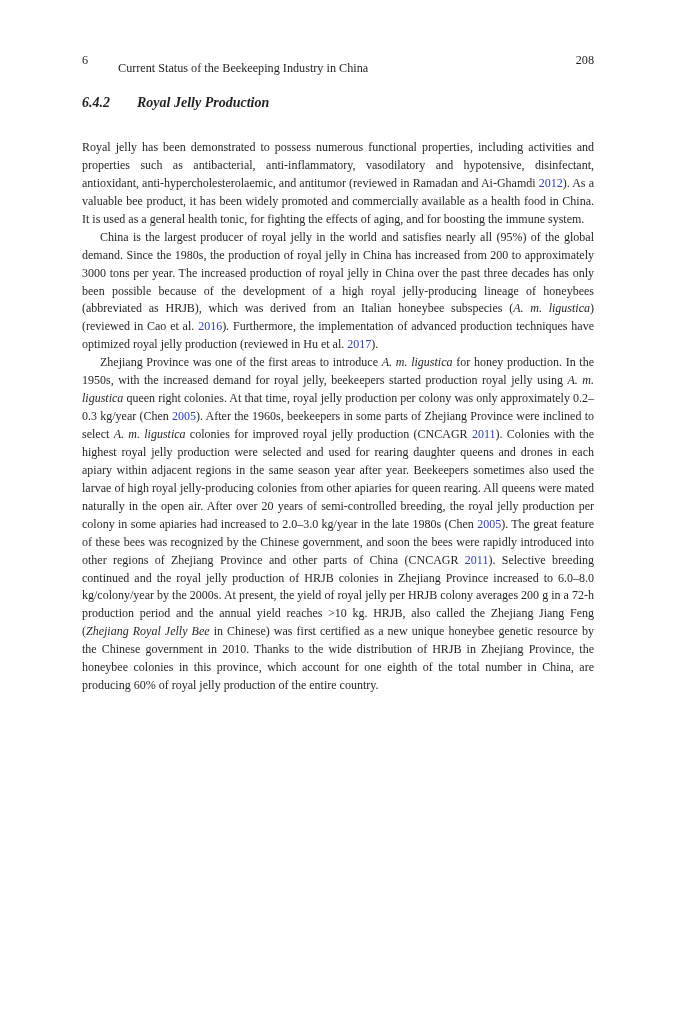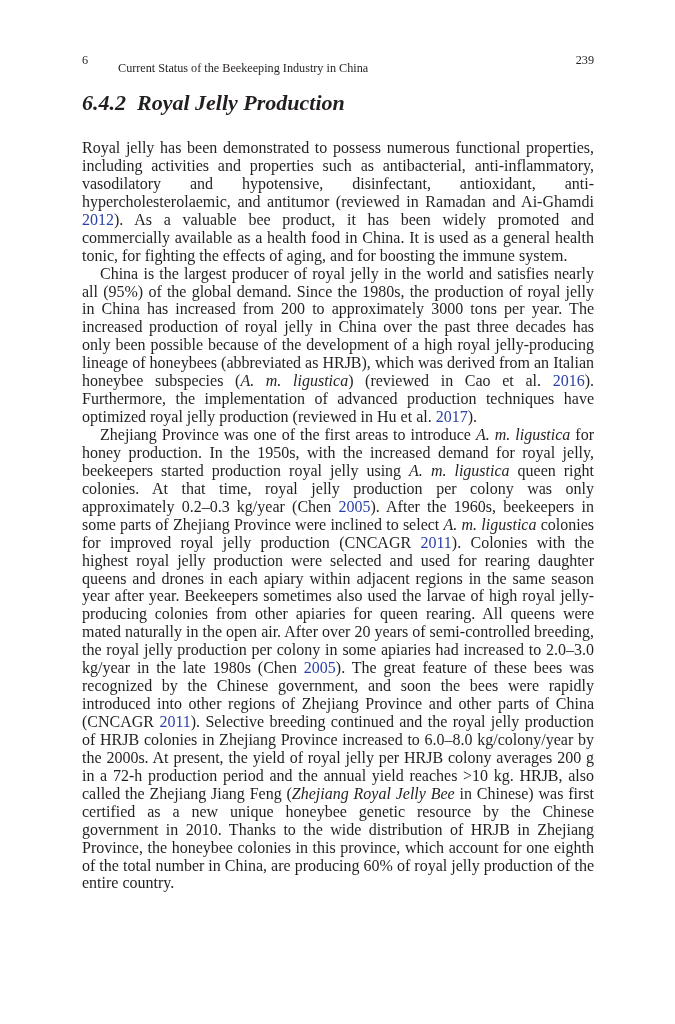--- a/index.html
+++ b/index.html
@@ -3,37 +3,37 @@
 <meta charset="utf-8">
 <style>
   html, body { margin: 0; padding: 0; background: #ffffff; }
   body { width: 675px; height: 1024px; position: relative; overflow: hidden;
          font-family: "Liberation Serif", "DejaVu Serif", serif; color: #231f20; }
   .running-head { position: absolute; left: 82px; top: 52px; width: 512px; height: 16px;
                   font-size: 12.2px; line-height: 16px; }
   .running-head .chap-num { position: absolute; left: 0; }
   .running-head .chap-title { position: absolute; left: 36px; margin-top: 8px; }
   .running-head .page-num { position: absolute; right: 0; }
-  .section-heading { position: absolute; left: 82px; top: 91px; font-size: 22px;
+  .section-heading { position: absolute; left: 82px; top: 91px; font-size: 14px;
                      font-weight: bold; font-style: italic; line-height: 24px; white-space: nowrap; }
   .section-heading .sec-num { display: inline-block; width: 55px; }
   .body-text { position: absolute; left: 82px; top: 139px; width: 512px;
-               font-size: 16px; line-height: 17.93px; text-align: justify; hyphens: manual; }
+               font-size: 12px; line-height: 17.93px; text-align: justify; hyphens: manual; }
   .body-text p { margin: 0; }
   .body-text p.indent { text-indent: 18px; }
   .cite { color: #2b3fa6; }
   em { font-style: italic; }
 </style>
 </head>
 <body>
 
 <div class="running-head">
   <span class="chap-num">6</span>
   <span class="chap-title">Current Status of the Beekeeping Industry in China</span>
-  <span class="page-num">239</span>
+  <span class="page-num">208</span>
 </div>
 
 <h2 class="section-heading" style="margin:0;">
   <span class="sec-num">6.4.2</span><span>Royal Jelly Production</span>
 </h2>
 
 <div class="body-text" id="body-text">
     <p><span>Royal jelly has been demonstrated to possess numerous functional properties, including activities and properties such as antibacterial, anti-inflammatory, vasodi­latory and hypotensive, disinfectant, antioxidant, anti-hypercholesterolaemic, and antitumor (reviewed in Ramadan and Ai-Ghamdi </span><a class="cite">2012</a><span>). As a valuable bee product, it has been widely promoted and commercially available as a health food in China. It is used as a general health tonic, for fighting the effects of aging, and for boosting the immune system.</span></p>
     <p class="indent"><span>China is the largest producer of royal jelly in the world and satisfies nearly all (95%) of the global demand. Since the 1980s, the production of royal jelly in China has increased from 200 to approximately 3000 tons per year. The increased produc­tion of royal jelly in China over the past three decades has only been possible because of the development of a high royal jelly-producing lineage of honeybees (abbreviated as HRJB), which was derived from an Italian honeybee subspecies (</span><em>A. m. ligustica</em><span>) (reviewed in Cao et al. </span><a class="cite">2016</a><span>). Furthermore, the implementation of advanced produc­tion techniques have optimized royal jelly production (reviewed in Hu et al. </span><a class="cite">2017</a><span>).</span></p>
     <p class="indent"><span>Zhejiang Province was one of the first areas to introduce </span><em>A. m. ligustica</em><span> for honey production. In the 1950s, with the increased demand for royal jelly, beekeepers started production royal jelly using </span><em>A. m. ligustica</em><span> queen right colonies. At that time, royal jelly production per colony was only approximately 0.2–0.3 kg/year (Chen </span><a class="cite">2005</a><span>). After the 1960s, beekeepers in some parts of Zhejiang Province were inclined to select </span><em>A. m. ligustica</em><span> colonies for improved royal jelly production (CNCAGR </span><a class="cite">2011</a><span>). Colonies with the highest royal jelly production were selected and used for rearing daughter queens and drones in each apiary within adjacent regions in the same season year after year. Beekeepers sometimes also used the larvae of high royal jelly-producing colonies from other apiaries for queen rearing. All queens were mated naturally in the open air. After over 20 years of semi-controlled breeding, the royal jelly production per colony in some apiaries had increased to 2.0–3.0 kg/year in the late 1980s (Chen </span><a class="cite">2005</a><span>). The great feature of these bees was recognized by the Chinese government, and soon the bees were rap­idly introduced into other regions of Zhejiang Province and other parts of China (CNCAGR </span><a class="cite">2011</a><span>). Selective breeding continued and the royal jelly production of HRJB colonies in Zhejiang Province increased to 6.0–8.0 kg/colony/year by the 2000s. At present, the yield of royal jelly per HRJB colony averages 200 g in a 72-h production period and the annual yield reaches &gt;10 kg. HRJB, also called the Zhejiang Jiang Feng (</span><em>Zhejiang Royal Jelly Bee</em><span> in Chinese) was first certified as a new unique honeybee genetic resource by the Chinese government in 2010. Thanks to the wide distribution of HRJB in Zhejiang Province, the honeybee colonies in this province, which account for one eighth of the total number in China, are producing 60% of royal jelly production of the entire country.</span></p>

